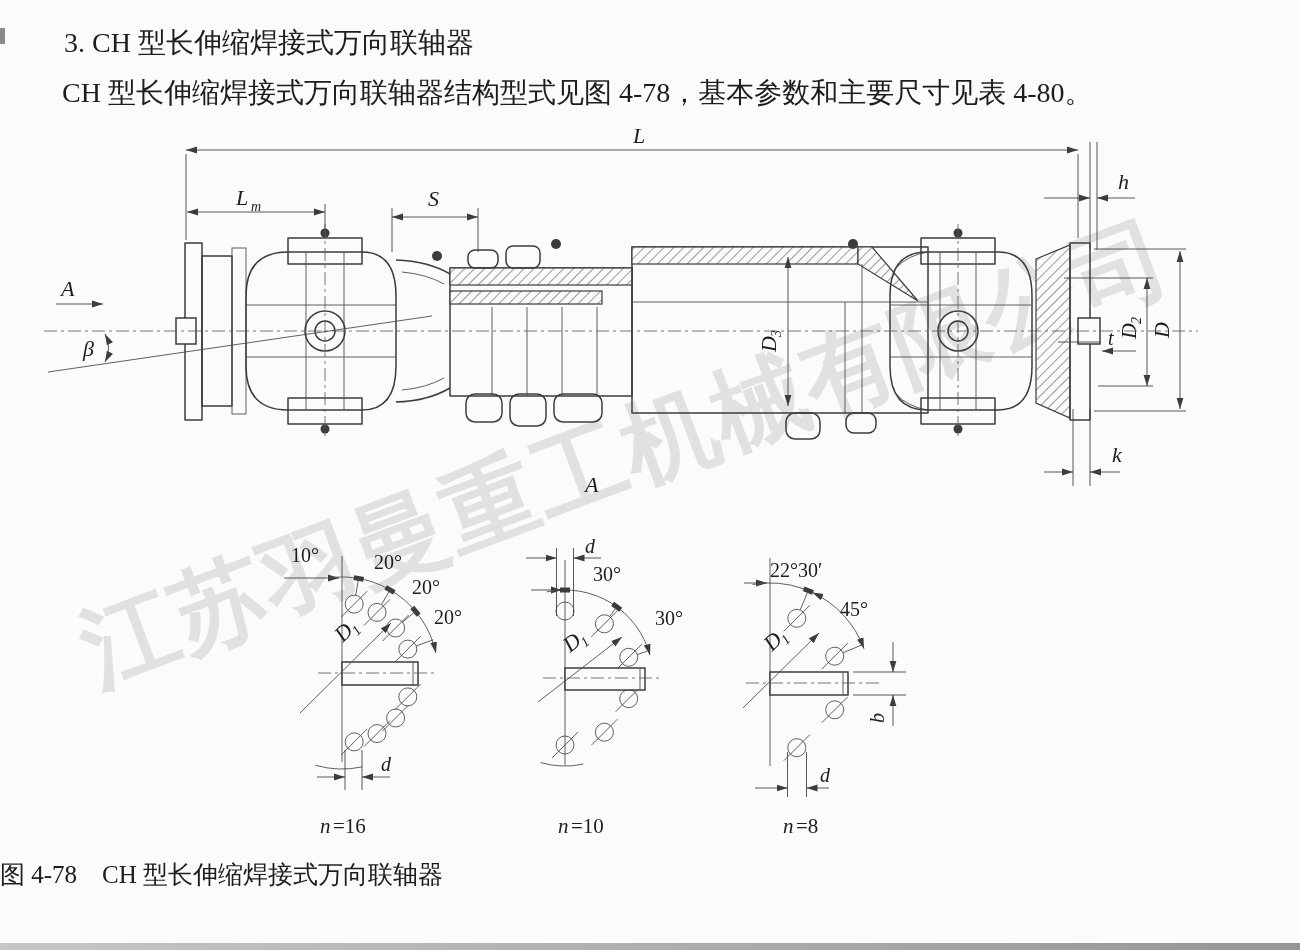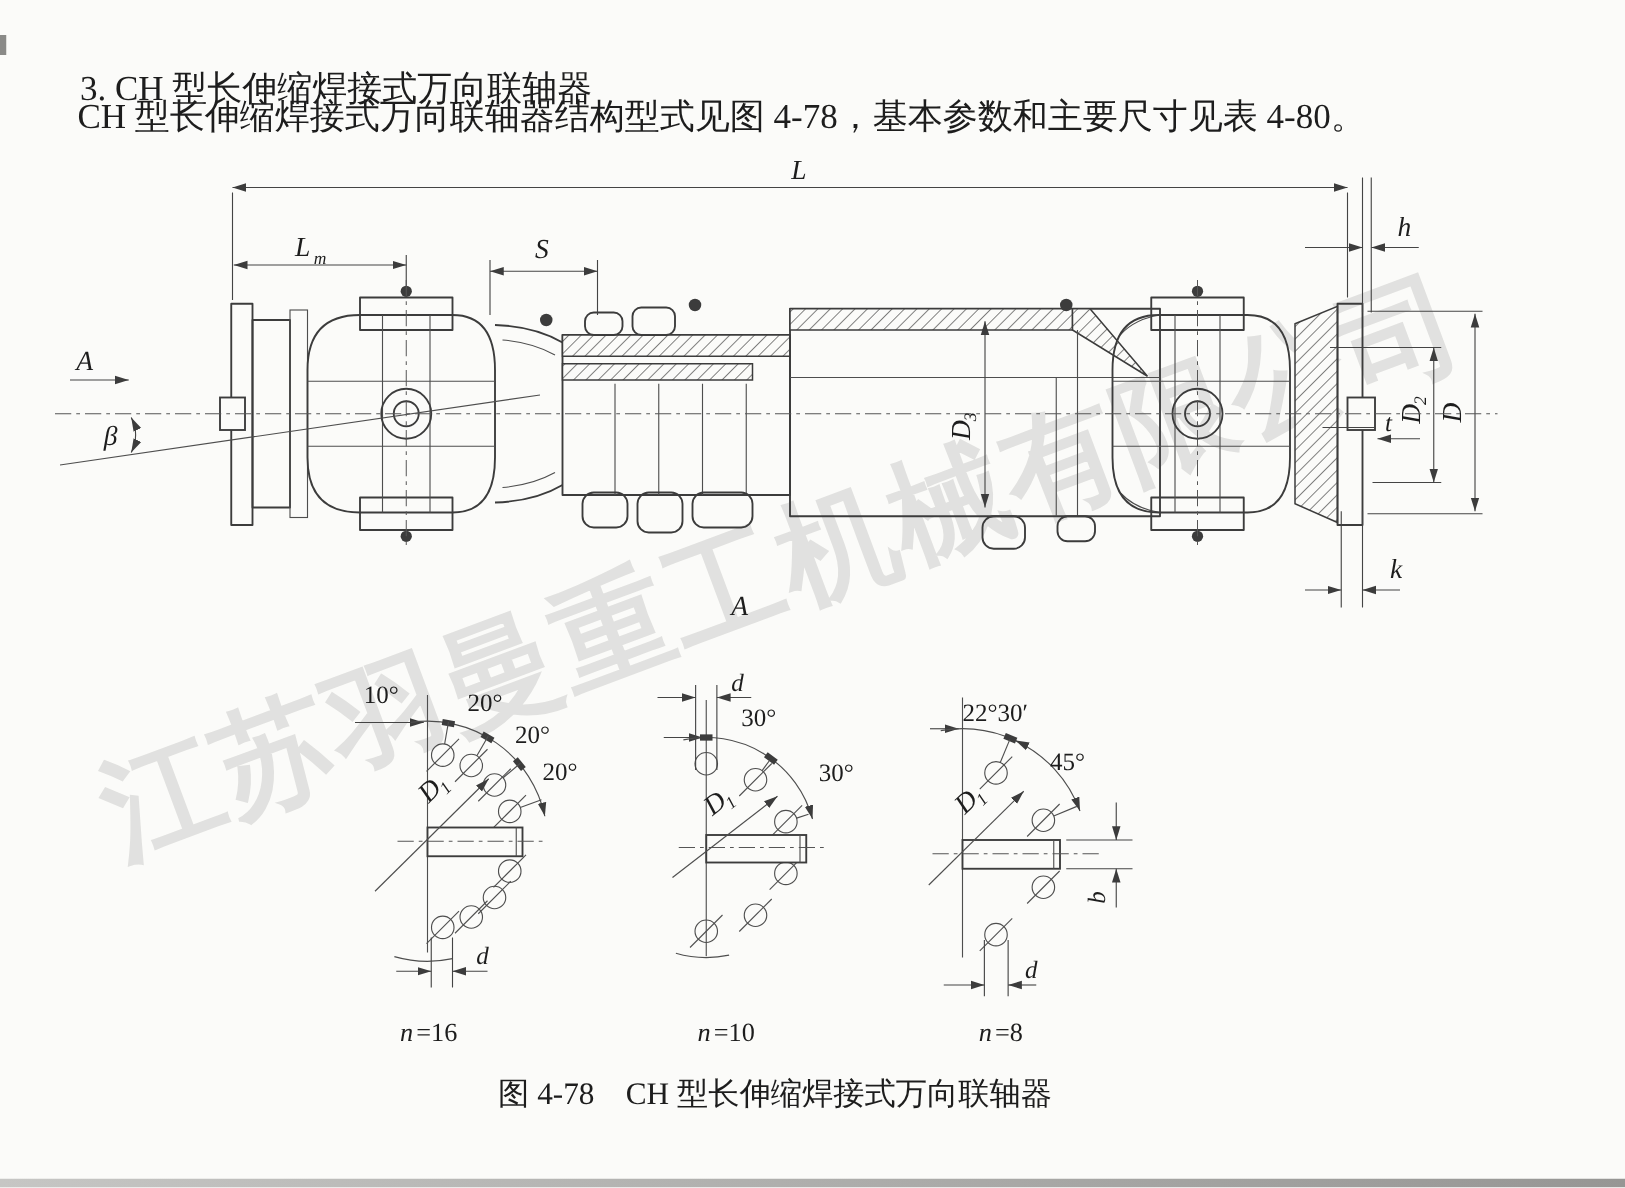--- a/index.html
+++ b/index.html
@@ -1,20 +1,20 @@
 <!DOCTYPE html>
 <html><head>
 <meta charset="utf-8">
 <style>
   html,body{margin:0;padding:0;background:#e9e9e7;}
   .page{position:relative;width:1300px;height:950px;background:#fbfbf9;overflow:hidden;
         font-family:"Liberation Serif","DejaVu Serif",serif;color:#1d1d1d;}
-  .heading{position:absolute;left:64px;top:24px;font-size:28px;white-space:nowrap;margin-top:28px;}
+  .heading{position:absolute;left:64px;top:24px;font-size:28px;white-space:nowrap;}
   .body-line{position:absolute;left:62px;top:74px;font-size:28px;white-space:nowrap;font-family:Liberation Serif, serif;}
-  .caption{position:absolute;left:0;top:858px;width:1240px;text-align:center;font-size:25px;}
+  .caption{position:absolute;left:0;top:858px;width:1240px;text-align:left;font-size:25px;}
   .watermark{position:absolute;left:86px;top:592px;font-size:94px;font-weight:bold;
              color:rgba(80,80,80,0.15);transform:rotate(-20.5deg);transform-origin:0 50%;
              white-space:nowrap;letter-spacing:2px;pointer-events:none;}
   .bottom-strip{position:absolute;left:0;bottom:0;width:1300px;height:7px;
                 background:linear-gradient(to right,#c6c6c4,#969694);}
   .edge-artifact{position:absolute;left:0;top:28px;width:5px;height:16px;background:#8a8a88;}
   svg{position:absolute;left:0;top:0;}
   svg text{font-family:"Liberation Serif","DejaVu Serif",serif;fill:#1d1d1d;}
   .lbl{font-size:22px;font-style:italic;}
   .lbl20{font-size:20px;font-style:italic;}

